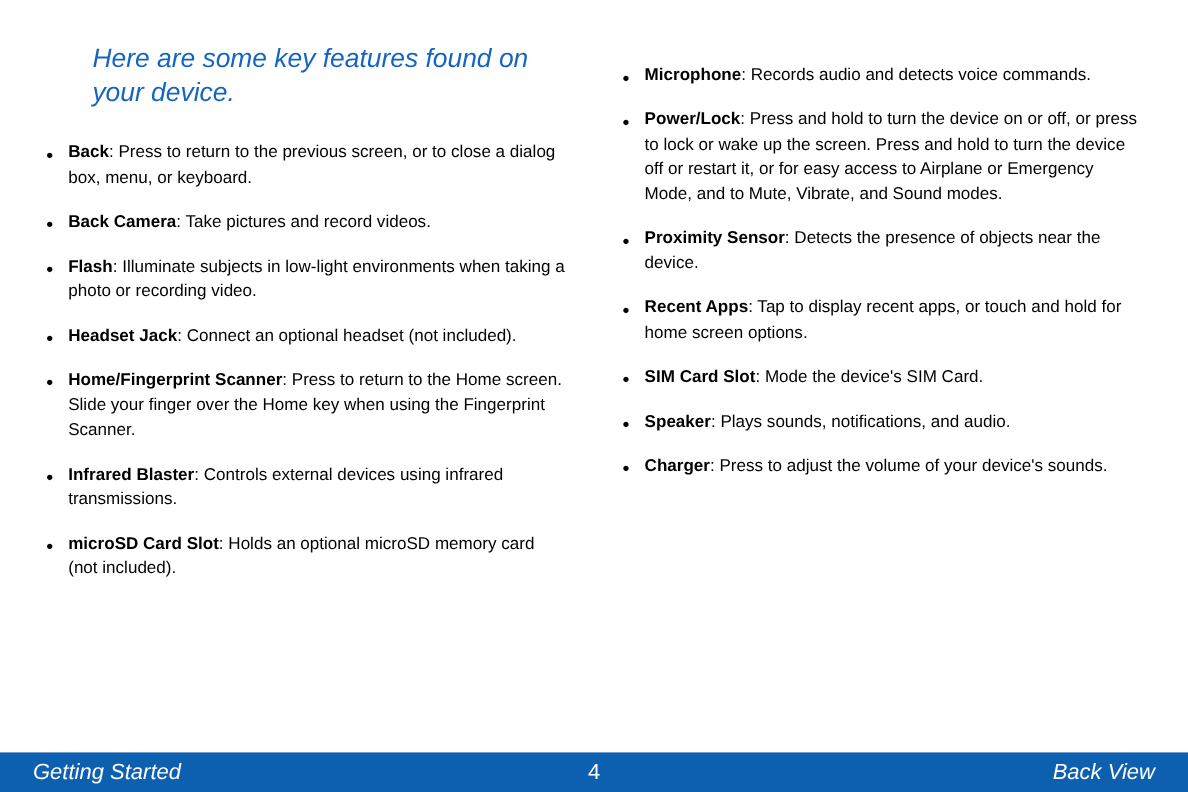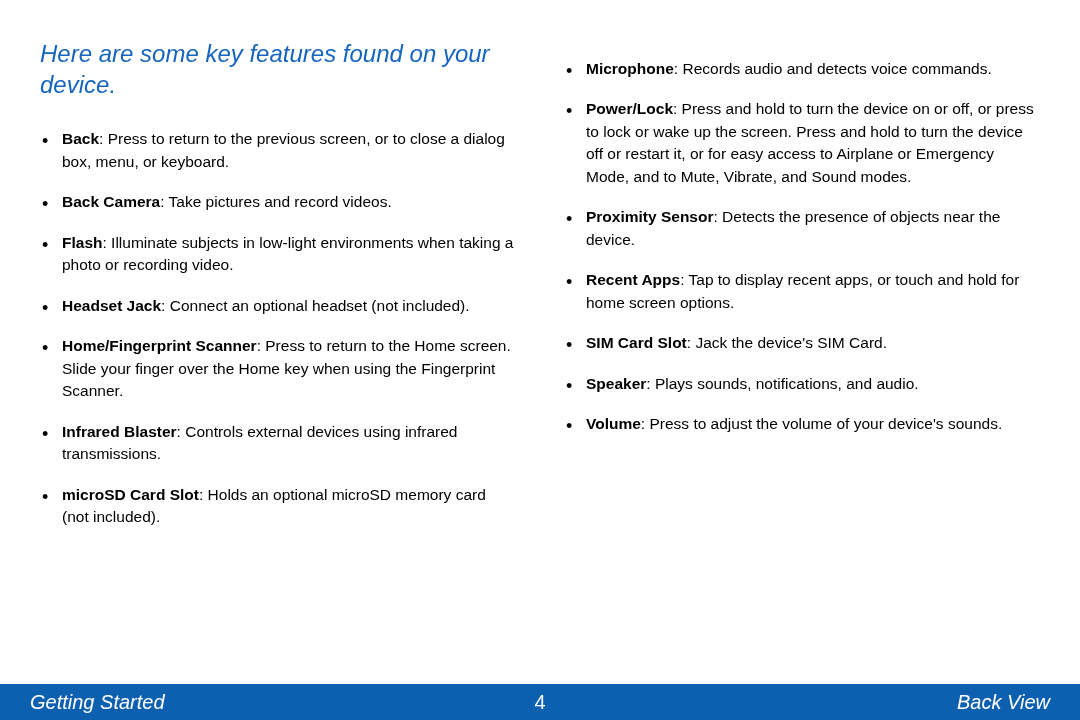--- a/index.html
+++ b/index.html
@@ -23,20 +23,21 @@
     .column {
       flex: 1;
     }
     .heading {
       color: #1565c0;
       font-style: italic;
       font-size: 24px;
       font-weight: 400;
       line-height: 1.3;
       margin-bottom: 28px;
+      margin-left: 44px;
     }
     .feature-list {
       list-style: none;
     }
     .feature-list li {
       position: relative;
       padding-left: 22px;
       margin-bottom: 18px;
       font-size: 15.5px;
       line-height: 1.45;
@@ -100,23 +101,23 @@
         <li><span class="term">Infrared Blaster</span><span>: Controls external devices using infrared transmissions.</span></li>
         <li><span class="term">microSD Card Slot</span><span>: Holds an optional microSD memory card (not included).</span></li>
       </ul>
   </div>
   <div class="column">
     <ul class="feature-list right-column-list" id="right-list">
         <li><span class="term">Microphone</span><span>: Records audio and detects voice commands.</span></li>
         <li><span class="term">Power/Lock</span><span>: Press and hold to turn the device on or off, or press to lock or wake up the screen. Press and hold to turn the device off or restart it, or for easy access to Airplane or Emergency Mode, and to Mute, Vibrate, and Sound modes.</span></li>
         <li><span class="term">Proximity Sensor</span><span>: Detects the presence of objects near the device.</span></li>
         <li><span class="term">Recent Apps</span><span>: Tap to display recent apps, or touch and hold for home screen options.</span></li>
-        <li><span class="term">SIM Card Slot</span><span>: Jack the device's SIM Card.</span></li>
+        <li><span class="term">SIM Card Slot</span><span>: Mode the device's SIM Card.</span></li>
         <li><span class="term">Speaker</span><span>: Plays sounds, notifications, and audio.</span></li>
-        <li><span class="term">Volume</span><span>: Press to adjust the volume of your device's sounds.</span></li>
+        <li><span class="term">Charger</span><span>: Press to adjust the volume of your device's sounds.</span></li>
       </ul>
   </div>
 </div>
 
 <div class="footer">
   <div class="footer-left">Getting Started</div>
   <div class="footer-center">4</div>
   <div class="footer-right">Back View</div>
 </div>
 

